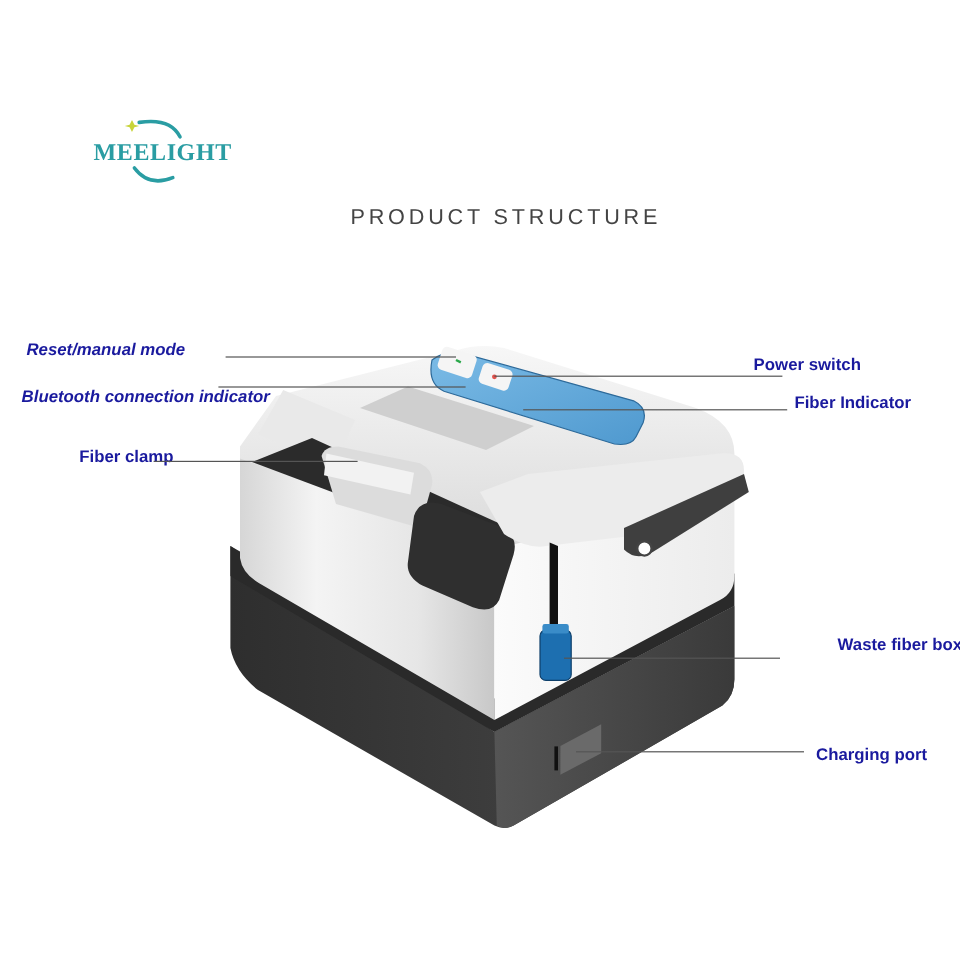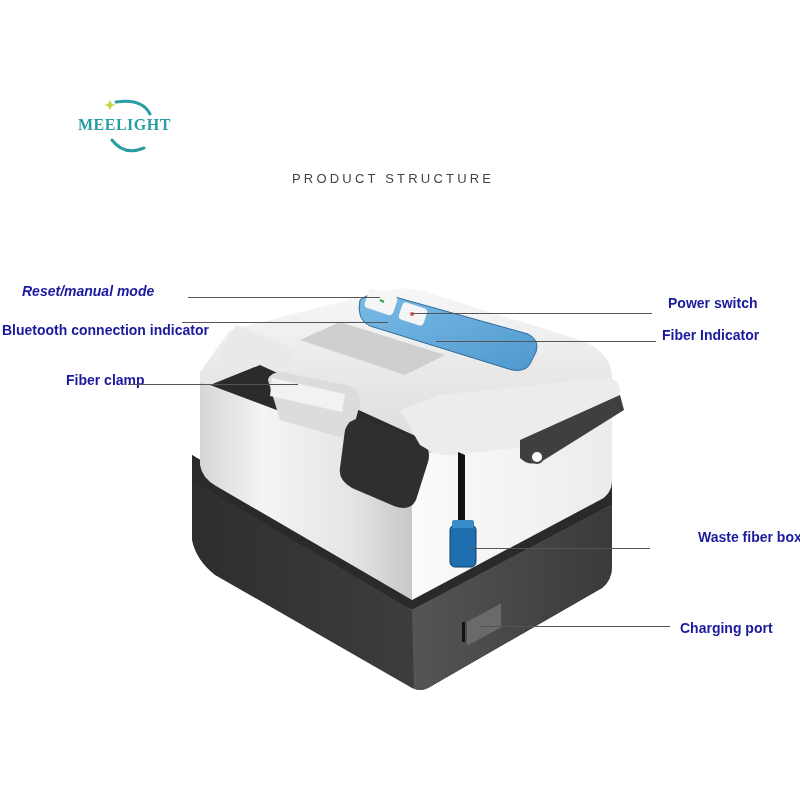--- a/index.html
+++ b/index.html
@@ -20,37 +20,37 @@
       top: 96px;
       width: 130px;
       height: 64px;
     }
     .logo-text {
       position: absolute;
       left: 6px;
       top: 20px;
       font-family: "Liberation Serif", "DejaVu Serif", serif;
       font-weight: bold;
-      font-size: 16px;
+      font-size: 20px;
       letter-spacing: 0.5px;
       color: #2a9da3;
     }
     .logo svg { position: absolute; left: 0; top: 0; }
     .watermark {
       position: absolute;
       right: 8px;
       top: 30px;
       font-size: 8px;
       color: #f2f2f2;
     }
     .title {
       position: absolute;
       left: 292px;
       top: 171px;
-      font-size: 13px;
+      font-size: 18px;
       letter-spacing: 3.2px;
       color: #444444;
       text-align: center;
     }
     .label {
       position: absolute;
       font-weight: bold;
       font-size: 14px;
       color: #1a1a9e;
       white-space: nowrap;
@@ -149,28 +149,28 @@
 
   <rect x="450" y="525" width="26" height="42" rx="5" fill="#1d6fb0" stroke="#0e3f6a" stroke-width="1"></rect>
   <rect x="452" y="520" width="22" height="8" rx="2" fill="#3a8cc8"></rect>
 </svg>
 
 <div class="watermark"></div>
 
 <span class="label" style="left:22px; top:283px;font-style:italic;">Reset/manual mode</span>
 <div class="leader" style="left:188px; top:297px; width:192px;"></div>
 
-<span class="label" style="left:2px; top:322px;">Bluetooth connection indicator</span>
+<span class="label" style="left:18px; top:322px;font-style:italic;">Bluetooth connection indicator</span>
 <div class="leader" style="left:182px; top:322px; width:206px;"></div>
 
 <span class="label" style="left:34px; top:372px;margin-left:32px;">Fiber clamp</span>
 <div class="leader" style="left:128px; top:384px; width:170px;"></div>
 
 <div class="leader" style="left:412px; top:313px; width:240px;"></div>
-<span class="label" style="left:668px; top:295px;">Power switch</span>
+<span class="label" style="left:628px; top:295px;">Power switch</span>
 
 <div class="leader" style="left:436px; top:341px; width:220px;"></div>
 <span class="label" style="left:662px; top:327px;">Fiber Indicator</span>
 
 <div class="leader" style="left:470px; top:548px; width:180px;"></div>
 <span class="label" style="left:698px; top:529px;">Waste fiber box</span>
 
 <div class="leader" style="left:480px; top:626px; width:190px;"></div>
 <span class="label" style="left:680px; top:620px;">Charging port</span>
 

